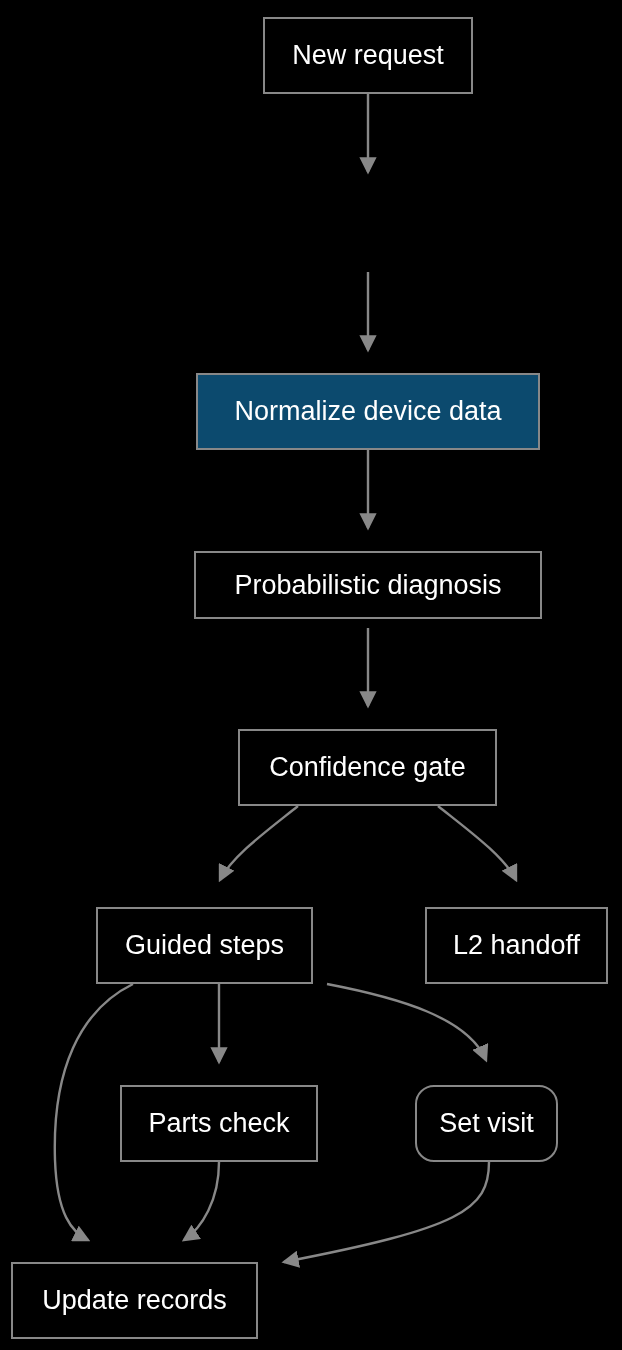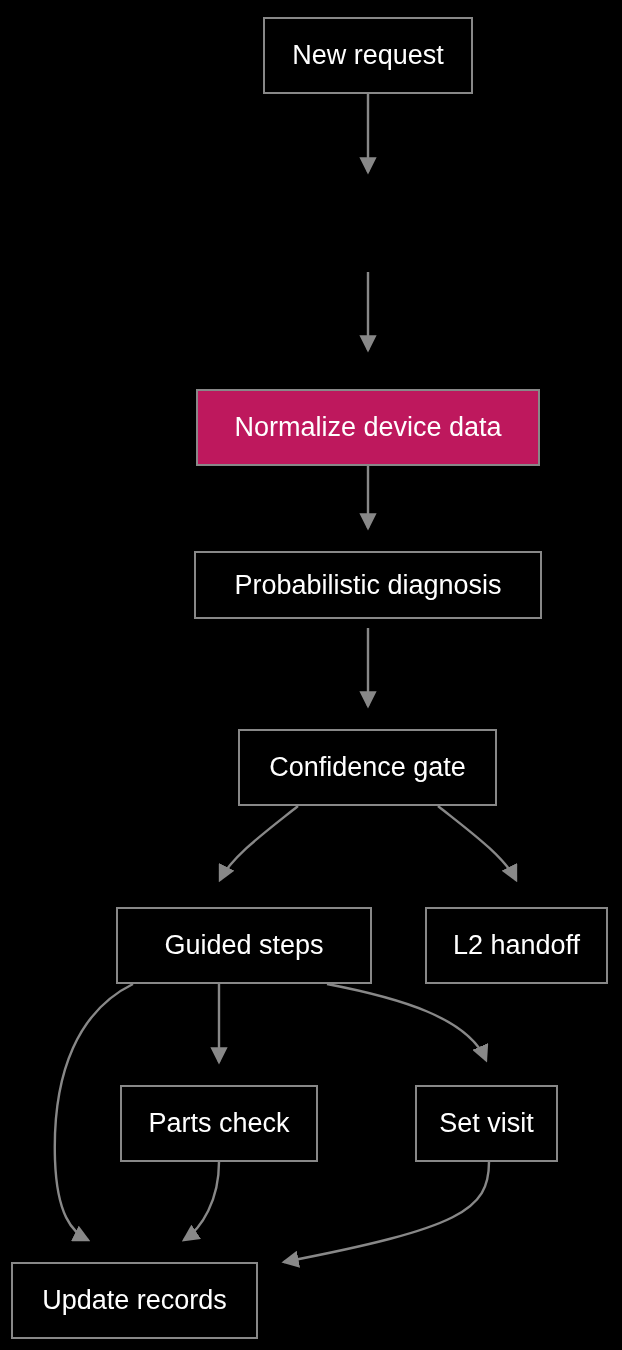--- a/index.html
+++ b/index.html
@@ -68,38 +68,38 @@
         <path d="M 327,984 C 400,998 468,1018 486,1060" stroke="#888888" stroke-width="2.4" fill="none" marker-end="url(#arrow)"></path>
         <path d="M 133,984 C 80,1010 52,1070 55,1160 C 57,1215 72,1232 88,1240" stroke="#888888" stroke-width="2.4" fill="none" marker-end="url(#arrow)"></path>
         <path d="M 219,1162 C 219,1200 202,1228 184,1240" stroke="#888888" stroke-width="2.4" fill="none" marker-end="url(#arrow)"></path>
         <path d="M 489,1162 C 489,1210 460,1228 284,1262" stroke="#888888" stroke-width="2.4" fill="none" marker-end="url(#arrow)"></path>
       </g>
   </svg>
 
   <div class="node" style="left: 263px; top: 17px; width: 210px; height: 77px; border-color: rgb(136, 136, 136); background: rgb(0, 0, 0);">
     <span class="node-label">New request</span>
   </div>
-  <div class="node" style="left: 196px; top: 373px; width: 344px; height: 77px; border-color: rgb(136, 136, 136); background: #be185d; margin-top: 16px;">
+  <div class="node" style="left: 196px; top: 373px; width: 344px; height: 77px; border-color: rgb(136, 136, 136); background: #0c4a6e;">
     <span class="node-label">Normalize device data</span>
   </div>
   <div class="node" style="left: 194px; top: 551px; width: 348px; height: 68px; border-color: rgb(136, 136, 136); background: rgb(0, 0, 0);">
     <span class="node-label">Probabilistic diagnosis</span>
   </div>
   <div class="node" style="left: 238px; top: 729px; width: 259px; height: 77px; border-color: rgb(136, 136, 136); background: rgb(0, 0, 0);">
     <span class="node-label">Confidence gate</span>
   </div>
-  <div class="node" style="left: 116px; top: 907px; width: 256px; height: 77px; border-color: rgb(136, 136, 136); background: rgb(0, 0, 0);">
+  <div class="node" style="left: 96px; top: 907px; width: 217px; height: 77px; border-color: rgb(136, 136, 136); background: rgb(0, 0, 0);">
     <span class="node-label">Guided steps</span>
   </div>
   <div class="node" style="left: 425px; top: 907px; width: 183px; height: 77px; border-color: rgb(136, 136, 136); background: rgb(0, 0, 0);">
     <span class="node-label">L2 handoff</span>
   </div>
   <div class="node" style="left: 120px; top: 1085px; width: 198px; height: 77px; border-color: rgb(136, 136, 136); background: rgb(0, 0, 0);">
     <span class="node-label">Parts check</span>
   </div>
-  <div class="node" style="left: 415px; top: 1085px; width: 143px; height: 77px; border-color: rgb(136, 136, 136); background: rgb(0, 0, 0);">
+  <div class="node" style="left: 415px; top: 1085px; width: 143px; height: 77px; border-color: rgb(136, 136, 136); background: rgb(0, 0, 0); border-radius: 19px;">
     <span class="node-label">Set visit</span>
   </div>
   <div class="node" style="left: 11px; top: 1262px; width: 247px; height: 77px; border-color: rgb(136, 136, 136); background: rgb(0, 0, 0);">
     <span class="node-label">Update records</span>
   </div>
 
 </div>
 
 </body></html>

